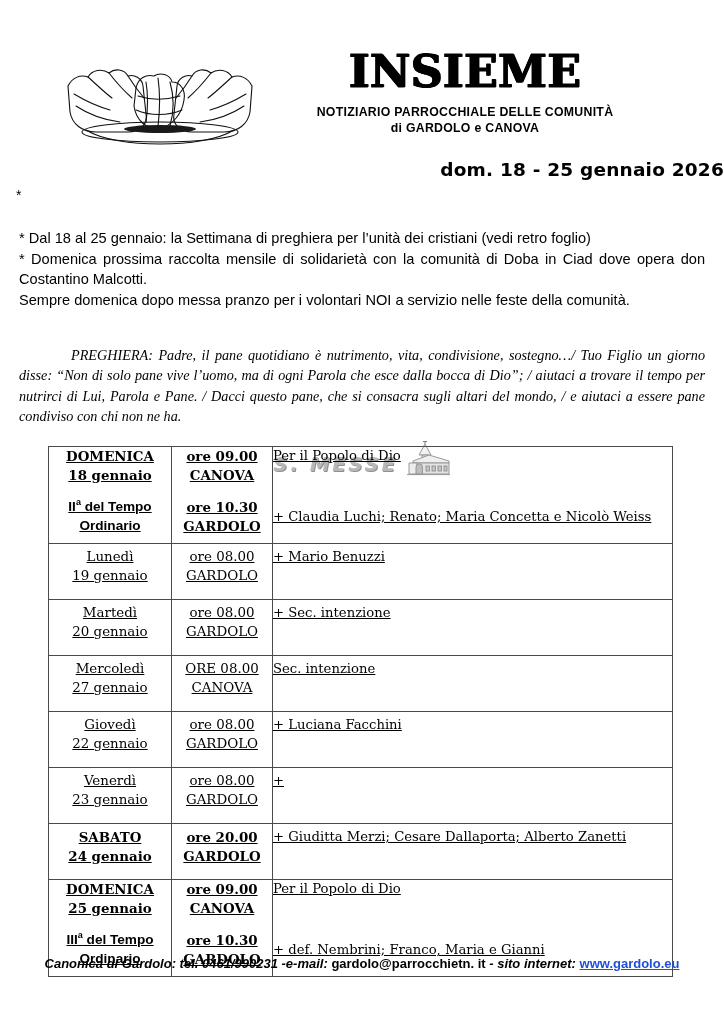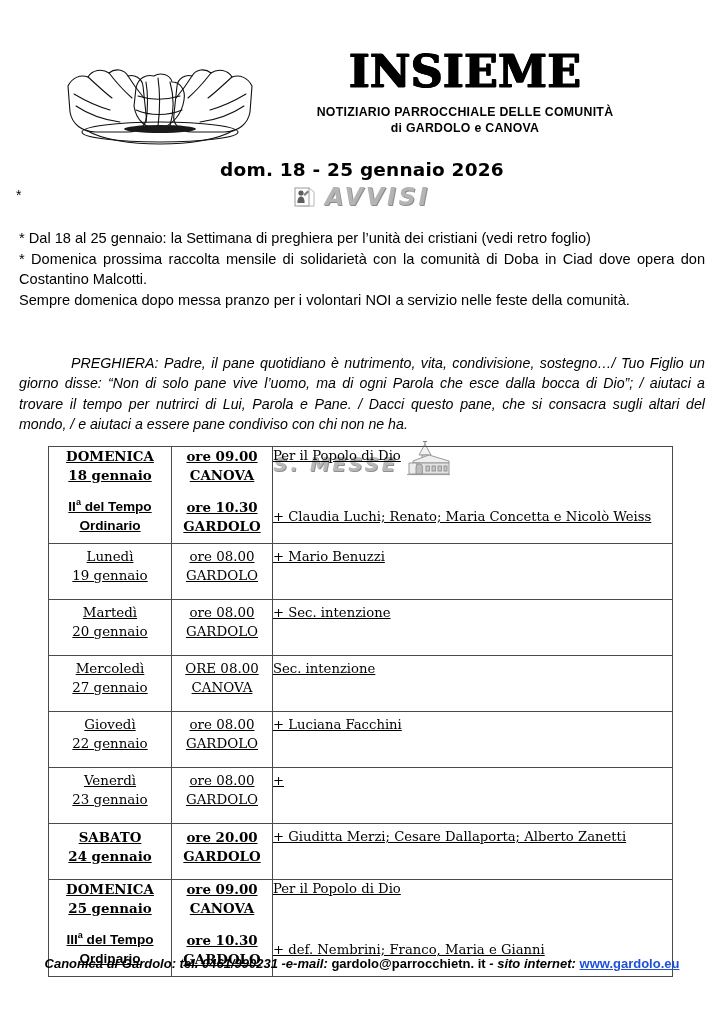--- a/index.html
+++ b/index.html
@@ -70,21 +70,21 @@
     letter-spacing: 0.28px;
     margin-top: 2px;
   }
 
   
   .date-line {
     position: absolute;
     left: 0;
     top: 159px;
     width: 724px;
-    text-align: center;
+    text-align: right;
     font-family: "DejaVu Sans", sans-serif;
     font-weight: bold;
     font-size: 18.5px;
     letter-spacing: 0.2px;
   }
 
   
   .avvisi-row {
     position: absolute;
     left: 0;
@@ -142,27 +142,26 @@
   .notice-justify {
     text-align: justify;
   }
 
   
   .preghiera {
     position: absolute;
     left: 19px;
     top: 345px;
     width: 686px;
-    font-family: Liberation Sans, sans-serif;
+    font-family: Liberation Serif, serif;
     font-style: italic;
     font-size: 14.2px;
     line-height: 20.3px;
     text-align: justify;
     text-indent: 52px;
-    margin-top: 8px;
   }
 
   
   .smesse-row {
     position: absolute;
     left: 0;
     top: 437px;
     width: 724px;
     height: 40px;
     display: flex;
@@ -315,30 +314,20 @@
       <div class="insieme-title">INSIEME</div>
       <div class="masthead-sub1">NOTIZIARIO PARROCCHIALE DELLE COMUNITÀ</div>
       <div class="masthead-sub2">di GARDOLO e CANOVA</div>
     </div>
   </div>
 
   <div class="date-line">dom. 18 - 25 gennaio 2026</div>
 
   <div class="avvisi-row">
     <div class="lone-asterisk">*</div>
-    <div class="avvisi-center">
-      <svg class="avvisi-icon" viewBox="0 0 22 24">
-        <rect x="1" y="3" width="14" height="18" fill="#ffffff" stroke="#9a9a9a" stroke-width="1"></rect>
-        <path d="M15 3 L20 7 L20 21 L6 21" fill="none" stroke="#b6b6b6" stroke-width="1"></path>
-        <circle cx="7" cy="8" r="2.6" fill="#5d5d5d"></circle>
-        <path d="M3.4 18 C3.4 13.6 5 11.6 7 11.6 C9 11.6 10.6 13.6 10.6 18 Z" fill="#5d5d5d"></path>
-        <path d="M9.4 9.5 L13.5 5.5 L15 7 L11 11 Z" fill="#7d7d7d"></path>
-      </svg>
-      <span class="avvisi-word">AVVISI</span>
-    </div>
   </div>
 
   <div class="notices">
     <p>* Dal 18 al 25 gennaio: la Settimana di preghiera per l’unità dei cristiani (vedi retro foglio)</p>
     <p class="notice-justify">* Domenica prossima raccolta mensile di solidarietà con la comunità di Doba in Ciad dove opera don Costantino Malcotti.</p>
     <p class="notice-justify">Sempre domenica dopo messa pranzo per i volontari NOI a servizio nelle feste della comunità.</p>
   </div>
 
   <div class="preghiera">PREGHIERA: Padre, il pane quotidiano è nutrimento, vita, condivisione, sostegno…/ Tuo Figlio un giorno disse: “Non di solo pane vive l’uomo, ma di ogni Parola che esce dalla bocca di Dio”; / aiutaci a trovare il tempo per nutrirci di Lui, Parola e Pane. / Dacci questo pane, che si consacra sugli altari del mondo, / e aiutaci a essere pane condiviso con chi non ne ha.</div>
 

